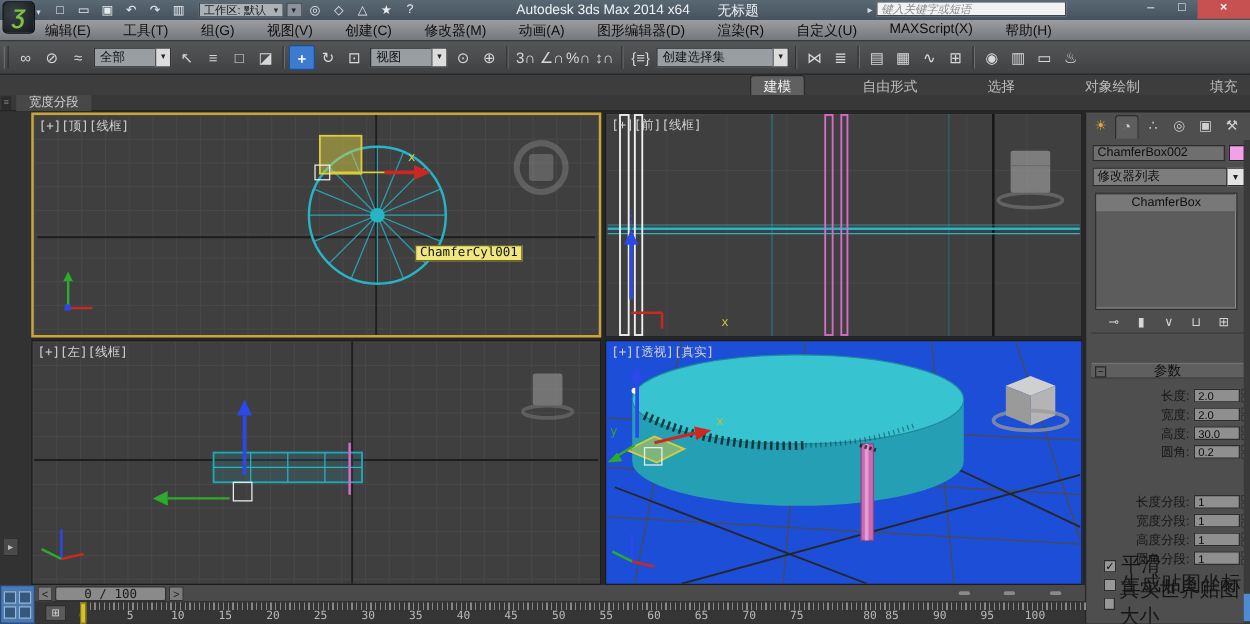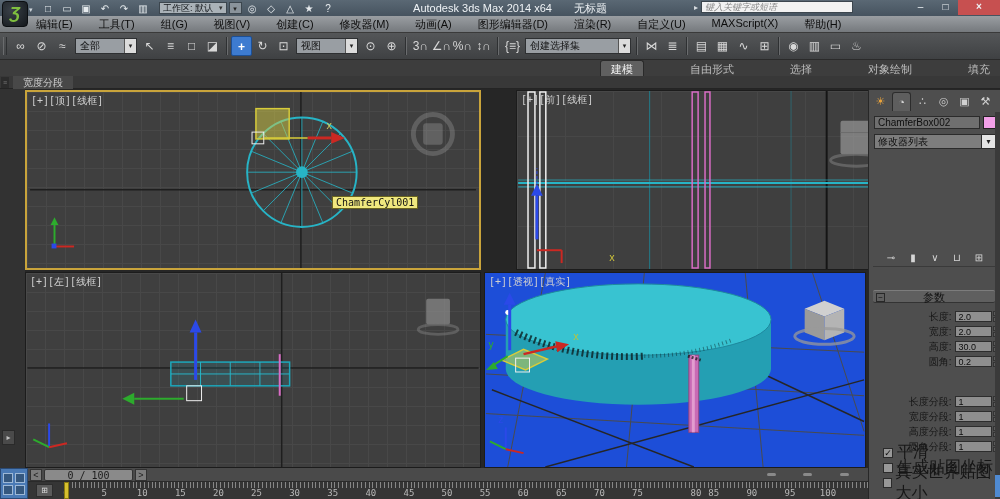--- a/index.html
+++ b/index.html
@@ -83,21 +83,21 @@
   #workspace { position:absolute; left:0; top:89px; width:1000px; height:379px; background:#262626; }
   #left-strip { position:absolute; left:0; top:0; width:25px; height:379px; background:#323232; }
   #strip-arrow { position:absolute; left:2px; top:341px; width:13px; height:15px; background:#4a4a4a;
     border:1px solid #2a2a2a; color:#c0c0c0; font-size:8px; text-align:center; line-height:14px; }
   .vp { position:absolute; background-color:#3f3f3f; overflow:hidden; border:1px solid #1c1c1c; }
   .vp.grid19 { background-image:linear-gradient(#484848 1px, transparent 1px),
     linear-gradient(90deg,#484848 1px, transparent 1px); background-size:19px 19px; }
   .vp.grid45 { background-image:linear-gradient(#474747 1px, transparent 1px),
     linear-gradient(90deg,#474747 1px, transparent 1px); background-size:48px 45px; }
   #vp-tl { left:25px; top:1px; width:456px; height:180px; border:2px solid var(--active-viewport-border); }
-  #vp-tr { left:484px; top:1px; width:382px; height:180px;margin-left:32px; }
+  #vp-tr { left:484px; top:1px; width:382px; height:180px; }
   #vp-bl { left:25px; top:183px; width:456px; height:196px; }
   #vp-br { left:484px; top:183px; width:382px; height:196px; background-color:#1d4ed8; }
   .vp-label { position:absolute; left:4px; top:2px; z-index:5; font-family:"DejaVu Sans Mono",monospace;
     font-size:10px; color:#d0d0d0; letter-spacing:0; }
   .vp-label span { margin-right:0; }
   .vp-svg { position:absolute; left:0; top:0; width:100%; height:100%; }
   #tl-tooltip { position:absolute; left:305px; top:104px; z-index:6; background:#f0e87e;
     border:1px solid #6a6420; color:#141414; font-family:"DejaVu Sans Mono",monospace;
     font-size:10px; padding:0 3px; white-space:nowrap; }
 
@@ -523,20 +523,23 @@
         <div class="cp-tab">⚒</div>
       </div>
     <div id="cp-name-row">
       <div id="cp-name">ChamferBox002</div>
       <div id="cp-swatch"></div>
     </div>
     <div id="cp-modlist">
       <div id="cp-modlist-field">修改器列表</div>
       <div id="cp-modlist-btn">▾</div>
     </div>
+    <div id="cp-stack">
+        <div class="stack-item selected">ChamferBox</div>
+      </div>
     <div id="cp-stacktools">
         <div class="stacktool">⊸</div>
         <div class="stacktool">▮</div>
         <div class="stacktool">∨</div>
         <div class="stacktool">⊔</div>
         <div class="stacktool">⊞</div>
       </div>
     <div id="cp-rollout-hdr">
       <span class="collapse">−</span>
       <span>参数</span>

